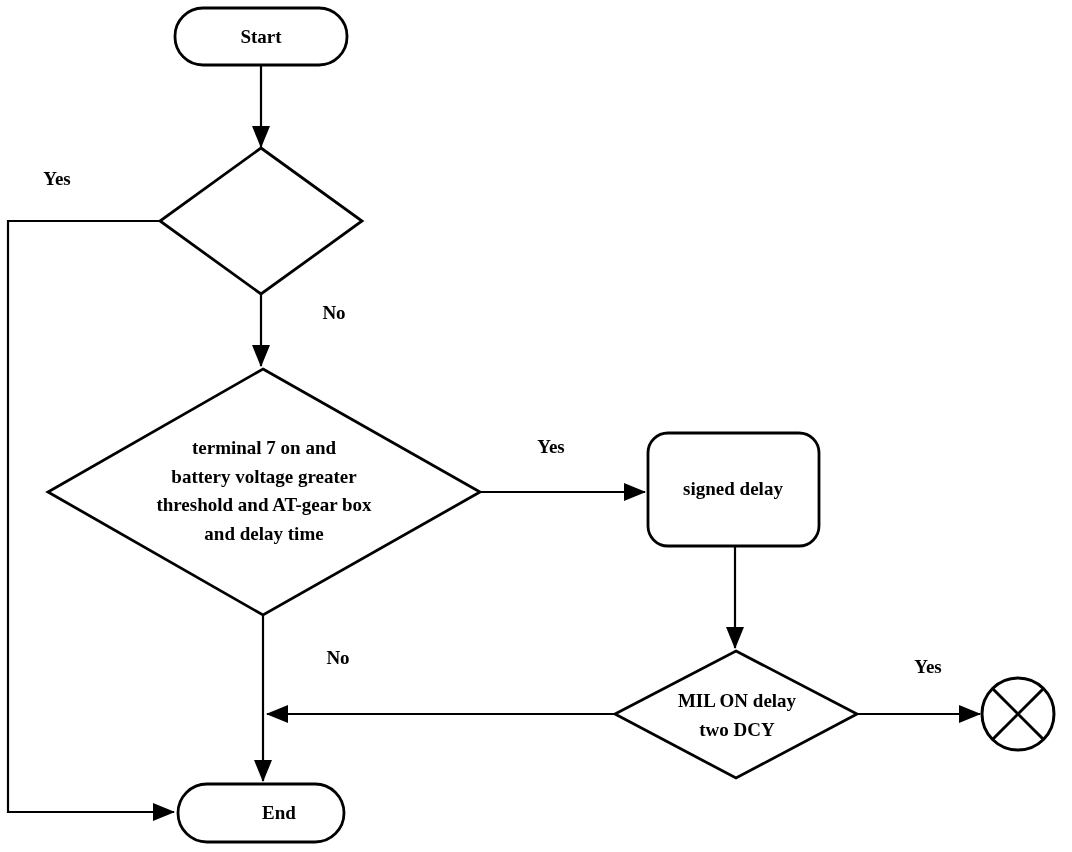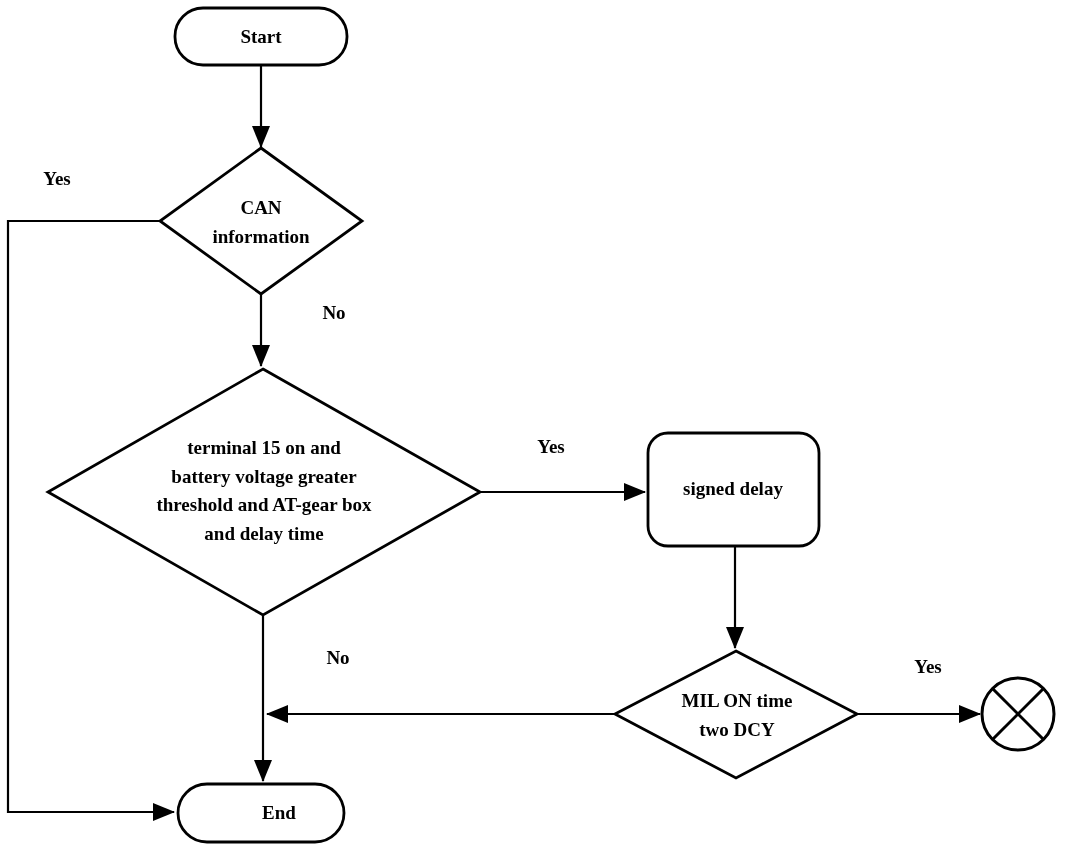--- a/index.html
+++ b/index.html
@@ -92,31 +92,29 @@
 
     <g>
       <circle class="xline" cx="1018" cy="714" r="36"></circle>
       <line class="xline" x1="992.5" y1="688.5" x2="1043.5" y2="739.5"></line>
       <line class="xline" x1="1043.5" y1="688.5" x2="992.5" y2="739.5"></line>
     </g>
   </svg>
 
   <div class="node-label" style="left:261px; top:37px;">Start</div>
 
-  <div class="node-label" style="left:261px; top:222px;">CAN
-information</div>
 
-  <div class="node-label" style="left:264px; top:491px; width:300px; margin-left:-150px; transform:translate(0,-50%);">terminal 15 on and
+  <div class="node-label" style="left:264px; top:491px; width:300px; margin-left:-150px; transform:translate(0,-50%);">terminal 7 on and
 battery voltage greater
 threshold and AT-gear box
 and delay time</div>
 
   <div class="node-label" style="left:733px; top:489px;">signed delay</div>
 
-  <div class="node-label" style="left:737px; top:715px;">MIL ON time
+  <div class="node-label" style="left:737px; top:715px;">MIL ON delay
 two DCY</div>
 
   <div class="node-label" style="left:261px; top:813px;margin-left:18px;">End</div>
 
   <div class="edge-label" style="left:57px; top:179px;">Yes</div>
 
   <div class="edge-label" style="left:334px; top:313px;">No</div>
 
   <div class="edge-label" style="left:551px; top:447px;">Yes</div>
 

